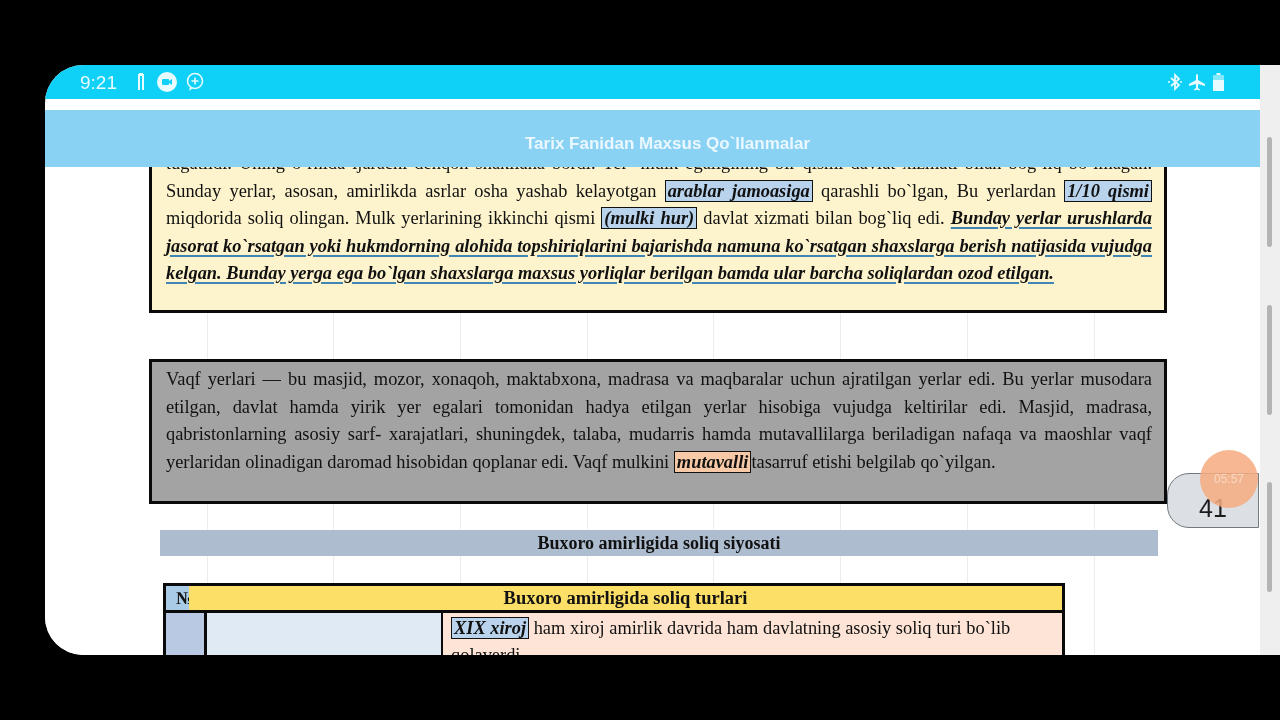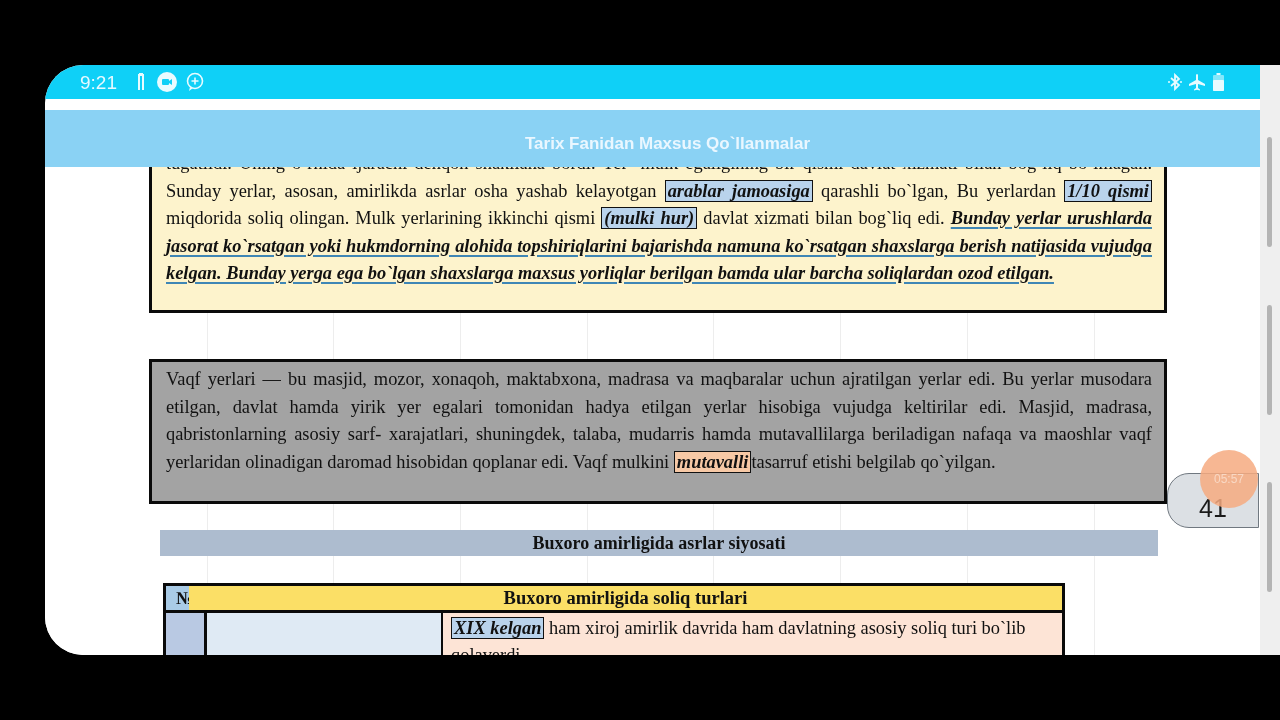--- a/index.html
+++ b/index.html
@@ -107,29 +107,29 @@
       </div>
     </div>
 
     <div class="box2">
       <div class="para" style="top:4px;">
         <span>Vaqf yerlari — bu masjid, mozor, xonaqoh, maktabxona, madrasa va maqbaralar uchun ajratilgan yerlar edi. Bu yerlar musodara etilgan, davlat hamda yirik yer egalari tomonidan hadya etilgan yerlar hisobiga vujudga keltirilar edi. Masjid, madrasa, qabristonlarning asosiy sarf- xarajatlari, shuningdek, talaba, mudarris hamda mutavallilarga beriladigan nafaqa va maoshlar vaqf yerlaridan olinadigan daromad hisobidan qoplanar edi. Vaqf mulkini</span>
         <span class="hl-orange">mutavalli</span><span>tasarruf etishi belgilab qo`yilgan.</span>
       </div>
     </div>
 
-    <div class="section-head">Buxoro amirligida asrlar siyosati</div>
+    <div class="section-head">Buxoro amirligida soliq siyosati</div>
 
     <div class="table">
       <div class="th-num">№</div>
       <div class="th-main">Buxoro amirligida soliq turlari</div>
       <div class="td-num"></div>
       <div class="td-name"></div>
       <div class="td-desc">
-        <span class="hl-blue">XIX kelgan</span>
+        <span class="hl-blue">XIX xiroj</span>
         <span>ham xiroj amirlik davrida ham davlatning asosiy soliq turi bo`lib qolaverdi.</span>
       </div>
     </div>
 
     <div class="bubble">
       <span>41</span>
     </div>
     <div class="rec-dot">
       <span>05:57</span>
     </div>

